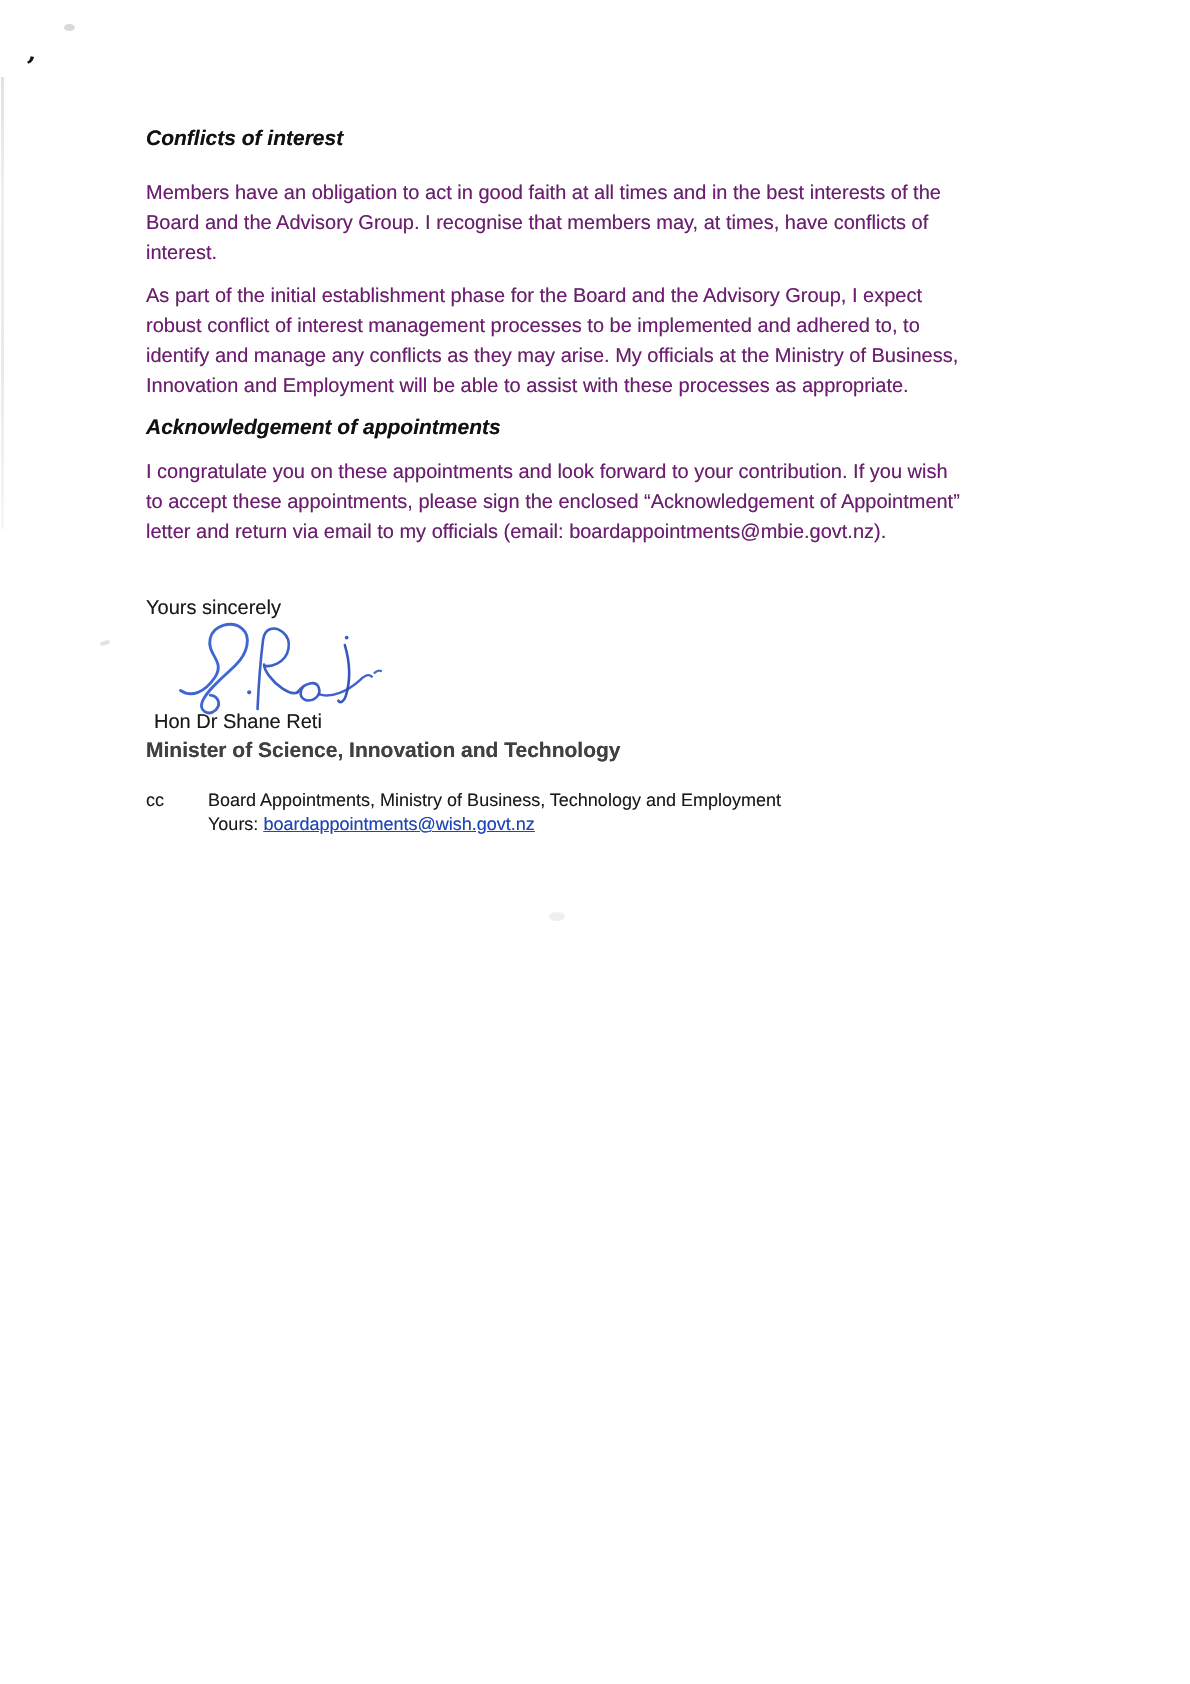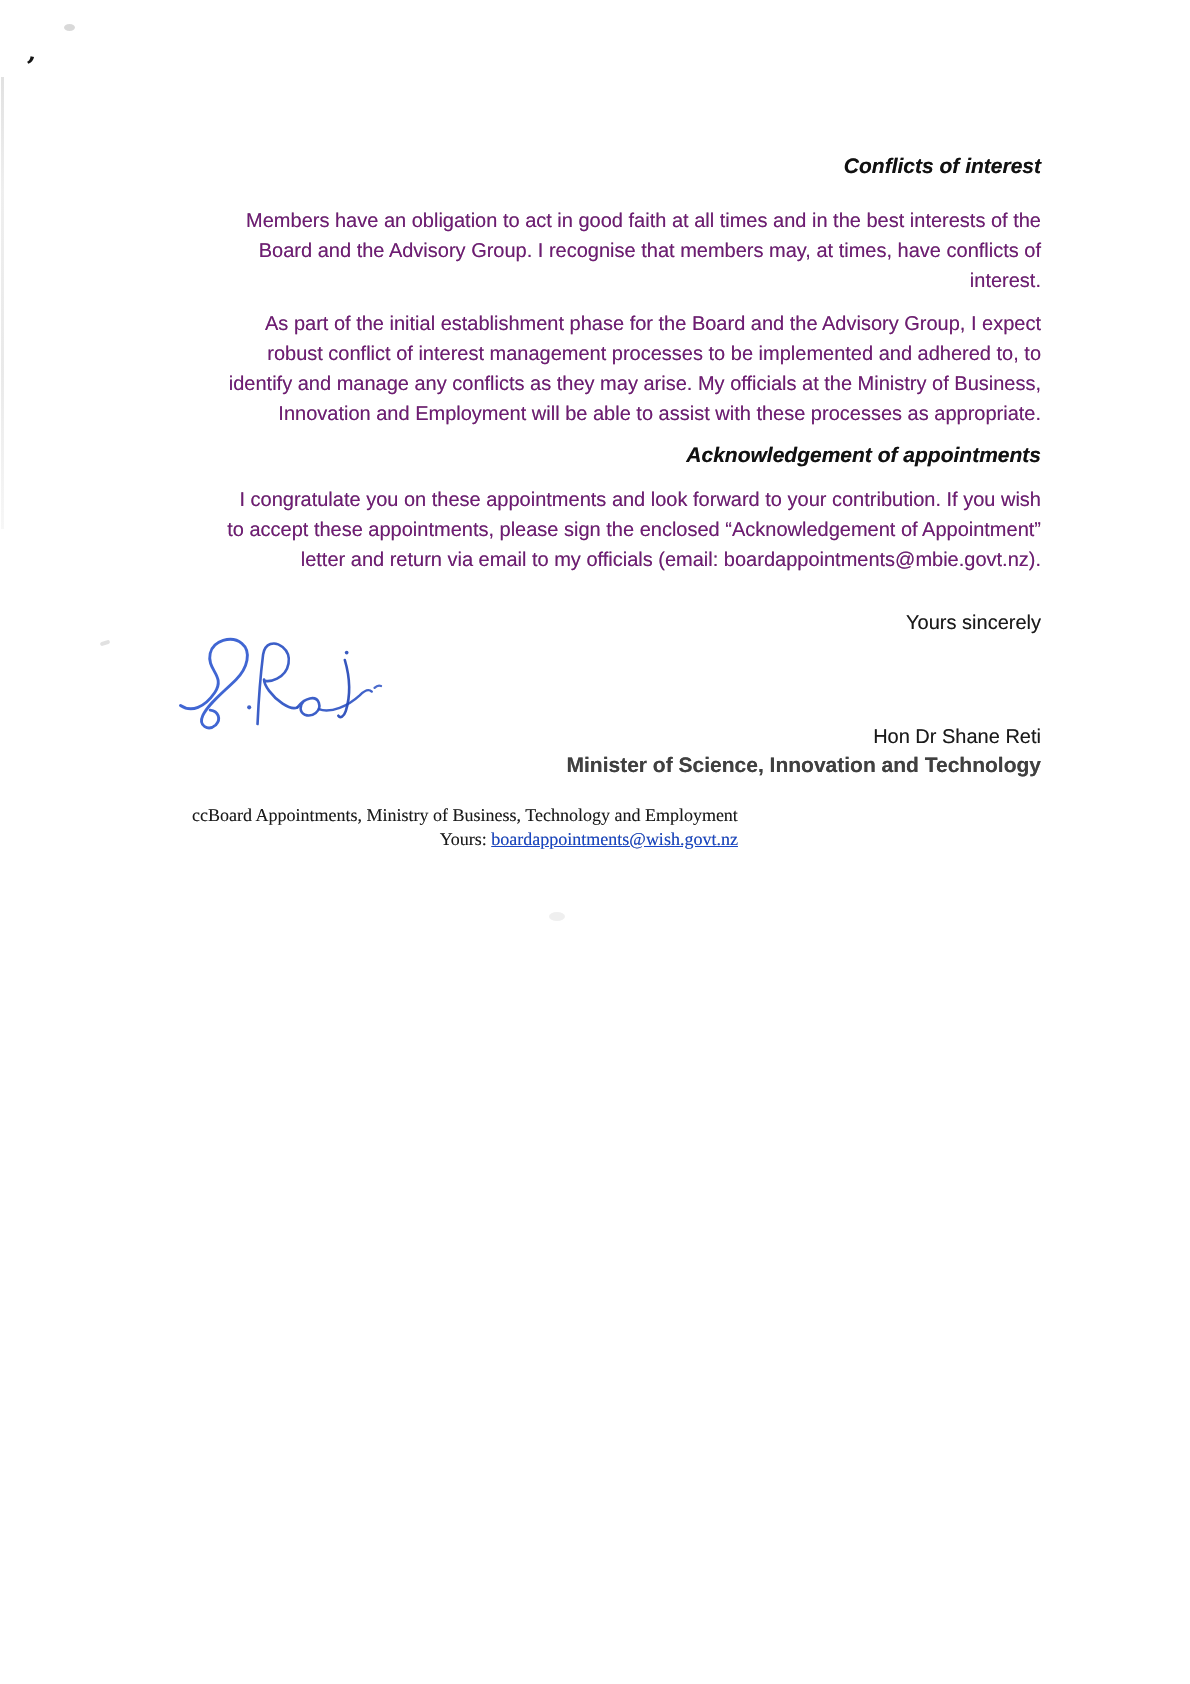--- a/index.html
+++ b/index.html
@@ -10,23 +10,22 @@
     background: #ffffff;
     overflow: hidden;
     font-family: "Liberation Sans", "DejaVu Sans", sans-serif;
     color: #1a1a1a;
   }
   
   .page * { text-rendering: geometricPrecision; }
   .content {
     position: absolute;
     left: 146px;
-    top: 154px;
+    top: 126px;
     width: 895px;
-    text-align: right;
   }
   .section-heading {
     font-size: 21px;
     font-weight: bold;
     font-style: italic;
     line-height: 26px;
     color: #111111;
     margin: 0 0 26px 0;
     text-shadow: 0 0 0.4px rgba(0,0,0,0.55);
   }
@@ -35,21 +34,21 @@
     font-size: 20px;
     line-height: 30px;
     margin: 0 0 13px 0;
     white-space: pre;
     color: #701a75;
     text-shadow: 0 0 0.35px rgba(0,0,0,0.45);
   }
   .closing {
     font-size: 20px;
     line-height: 30px;
-    margin-top: 33px;
+    margin-top: 46px;
     text-shadow: 0 0 0.35px rgba(0,0,0,0.45);
   }
   .signature-svg {
     display: block;
     margin: -4px 0 -14px 14px;
     height: 104px;
     width: 235px;
   }
   .signatory-name {
     font-size: 20px;
@@ -64,21 +63,20 @@
     margin-top: 3px;
     color: #404040;
     text-shadow: 0 0 0.4px rgba(0,0,0,0.55);
   }
   .cc-block {
     margin-top: 24px;
     display: flex;
     font-size: 18px;
     line-height: 24px;
     text-shadow: 0 0 0.3px rgba(0,0,0,0.4);
-    font-family: Liberation Serif, serif;
   }
   .cc-label { width: 62px; flex: 0 0 62px; }
   .cc-lines {}
   .cc-email-link {
     color: var(--link-color, #1746c8);
     text-decoration: underline;
     cursor: pointer;
   }
   
   .artifact { position: absolute; }

